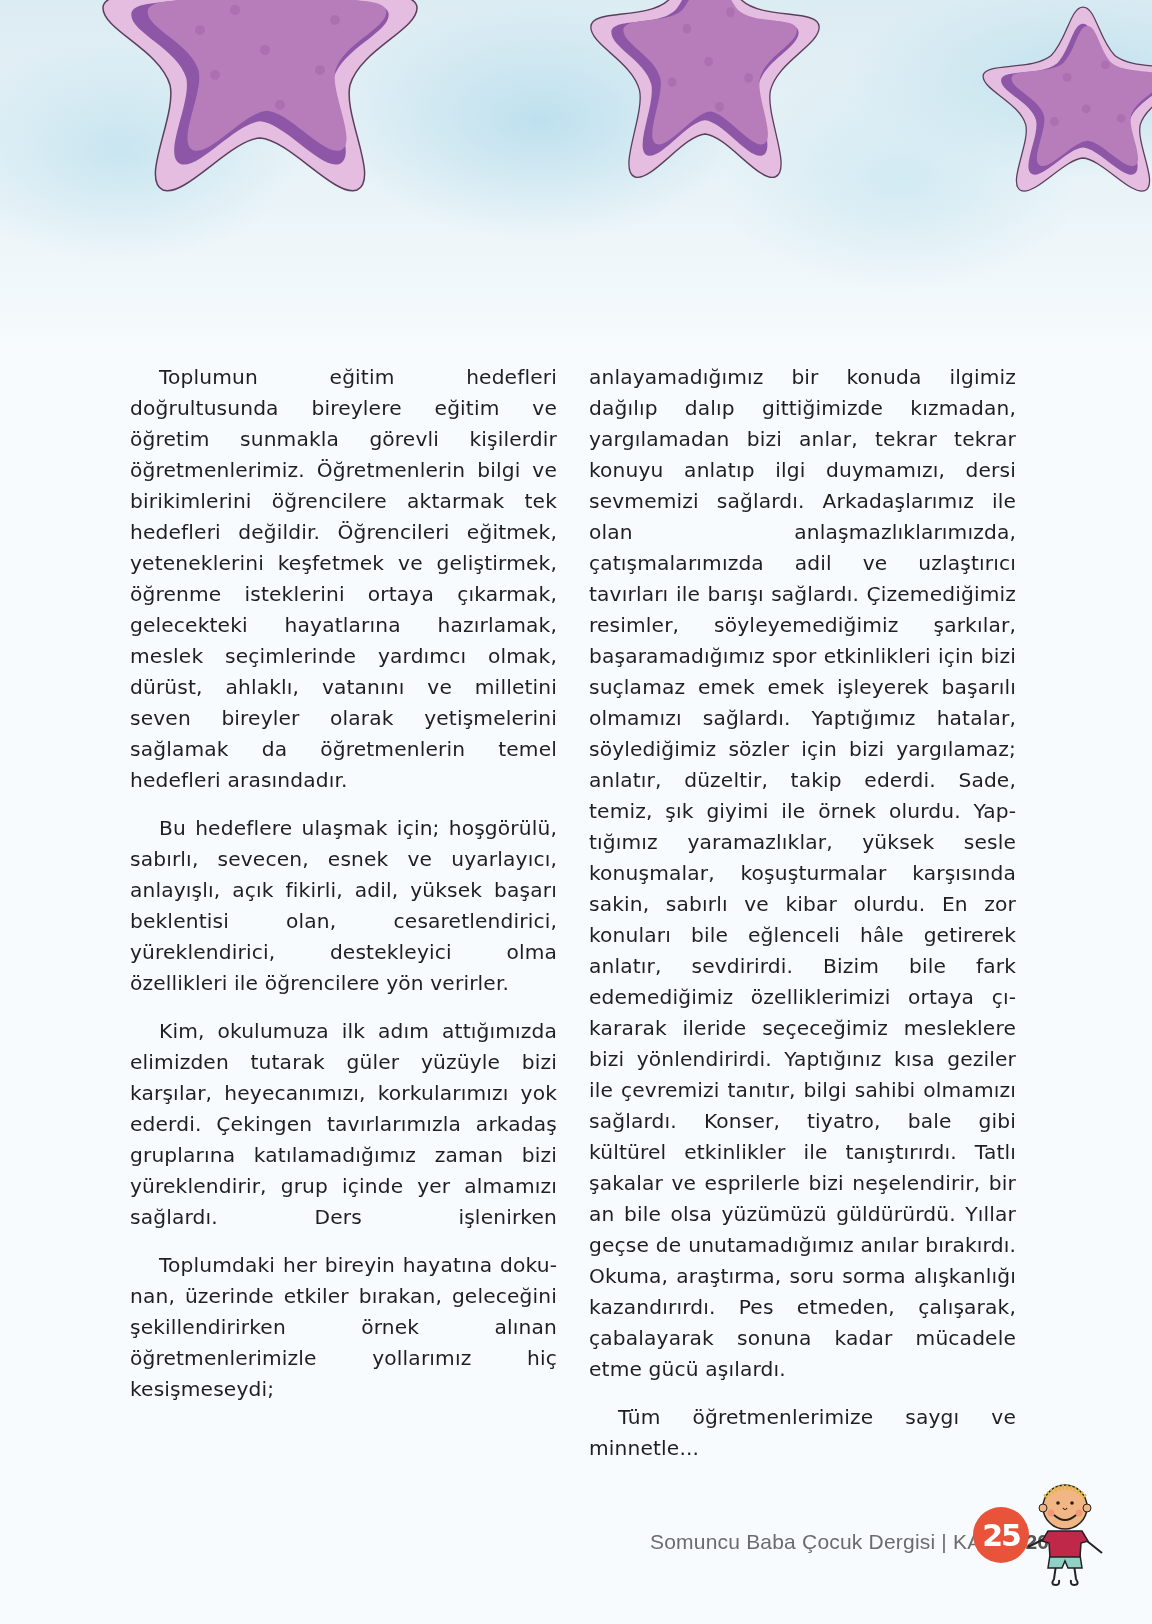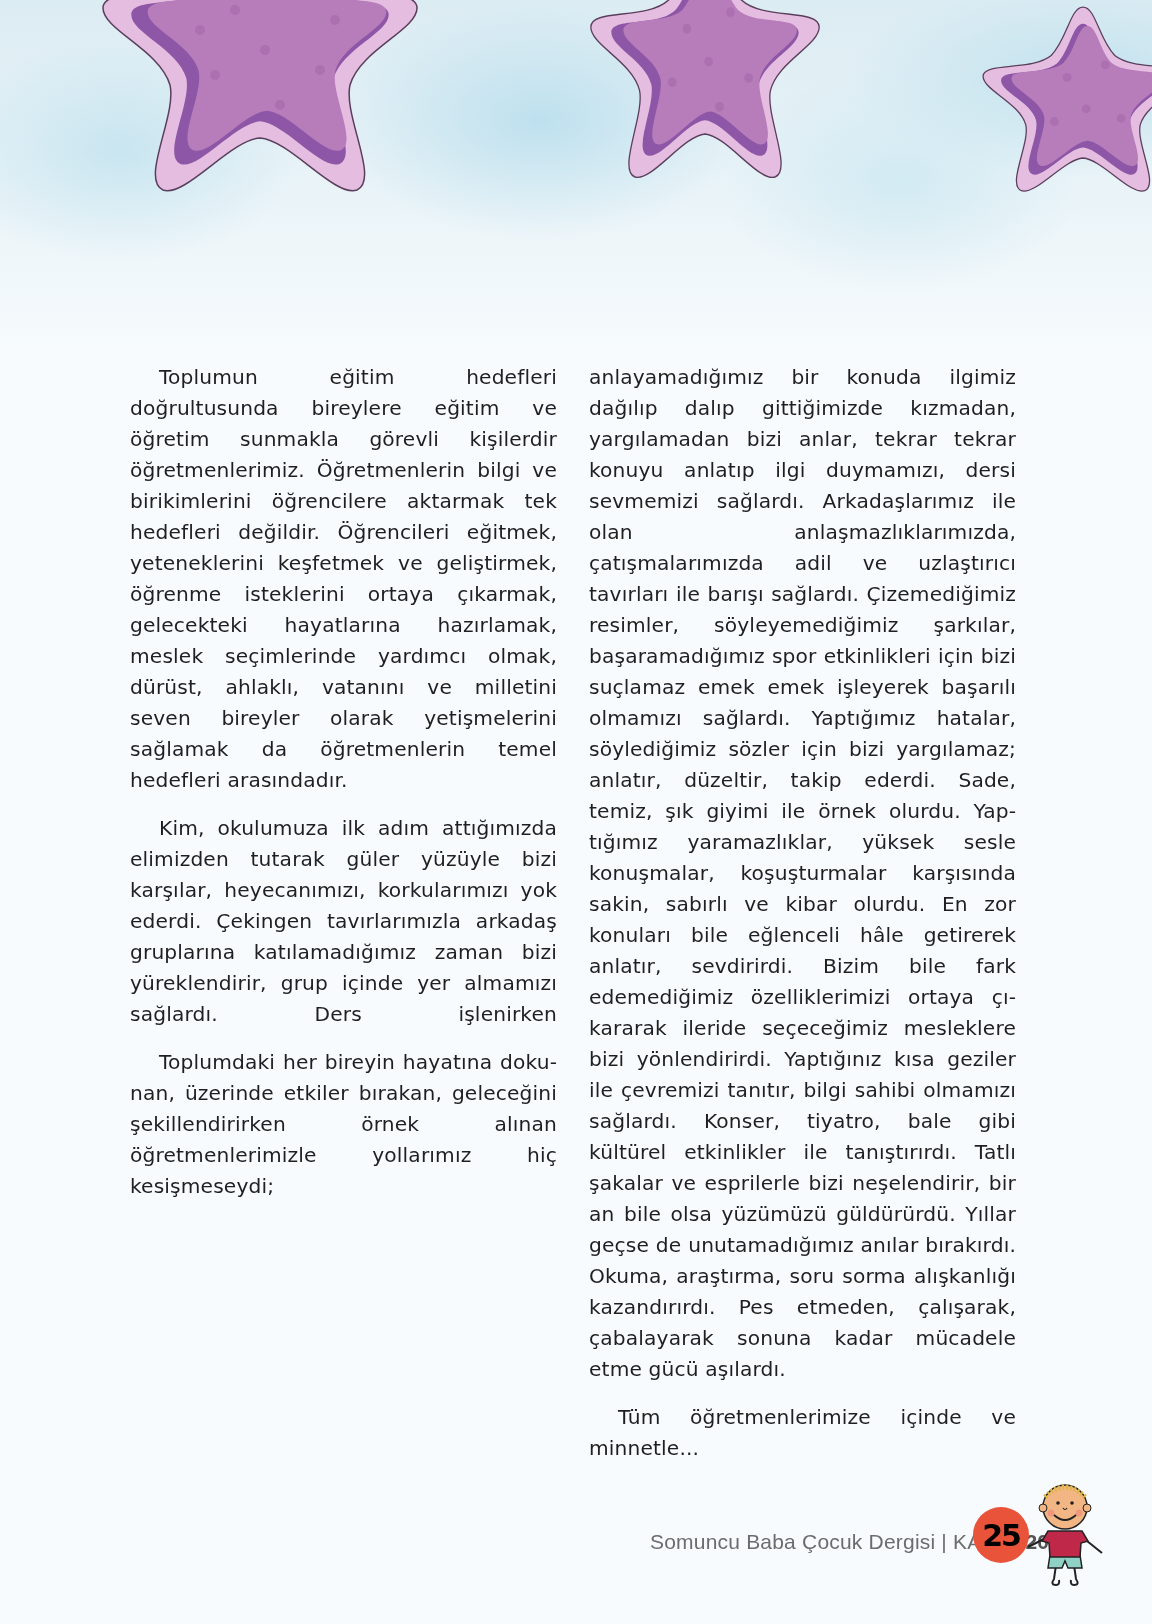--- a/index.html
+++ b/index.html
@@ -32,21 +32,21 @@
   .footer-text {
     position: absolute; left: 650px; top: 1530px;
     font-size: 21px; color: #6c6c6c; letter-spacing: 0.2px;
     font-family: "Liberation Sans", sans-serif;
   }
   .footer-text .year { font-weight: bold; color: #555; }
   .page-badge {
     position: absolute; left: 973px; top: 1507px; width: 56px; height: 56px;
     border-radius: 50%; background: #e8533a;
     display: flex; align-items: center; justify-content: center;
-    color: #000000; font-weight: bold; font-size: 30px;
+    color: #ffffff; font-weight: bold; font-size: 30px;
     font-family: "DejaVu Sans", sans-serif; letter-spacing: -2px;
   }
   .kid { position: absolute; left: 1020px; top: 1475px; }
 </style>
 </head>
 <body>
 
 <div class="sky"></div>
 
 <svg class="star" style="left:95px; top:-110px;" width="330" height="310" viewBox="0 0 330 310">
@@ -102,27 +102,28 @@
     <circle cx="140" cy="120" r="7"></circle>
       <circle cx="200" cy="100" r="7"></circle>
       <circle cx="170" cy="170" r="7"></circle>
     <circle cx="120" cy="190" r="7"></circle>
       <circle cx="225" cy="185" r="7"></circle>
   </g>
 </svg>
 
 <div class="col col-left">
   <p>Toplumun eğitim hedefleri doğrultusun­da bireylere eğitim ve öğretim sunmakla görevli kişilerdir öğretmenlerimiz. Öğret­menlerin bilgi ve birikimlerini öğrencilere aktarmak tek hedefleri değildir. Öğrencileri eğitmek, yeteneklerini keşfetmek ve geliş­tirmek, öğrenme isteklerini ortaya çıkarmak, gelecekteki hayatlarına hazırlamak, meslek seçimlerinde yardımcı olmak, dürüst, ahlak­lı, vatanını ve milletini seven bireyler olarak yetişmelerini sağlamak da öğretmenlerin te­mel hedefleri arasındadır.</p>
+  <p>Bu hedeflere ulaşmak için; hoşgörülü, sa­bırlı, sevecen, esnek ve uyarlayıcı, anlayışlı, açık fikirli, adil, yüksek başarı beklentisi olan, cesaretlendirici, yüreklendirici, destekleyici olma özellikleri ile öğrencilere yön verirler.</p>
   <p style="text-align-last: justify;">Kim, okulumuza ilk adım attığımızda eli­mizden tutarak güler yüzüyle bizi karşılar, heyecanımızı, korkularımızı yok ederdi. Çe­kingen tavırlarımızla arkadaş gruplarına ka­tılamadığımız zaman bizi yüreklendirir, grup içinde yer almamızı sağlardı. Ders işlenirken</p>
   <p>Toplumdaki her bireyin hayatına doku­nan, üzerinde etkiler bırakan, geleceğini şe­killendirirken örnek alınan öğretmenlerimiz­le yollarımız hiç kesişmeseydi;</p>
 </div>
 
 <div class="col col-right">
   <p class="cont">anlayamadığımız bir konuda ilgimiz dağılıp dalıp gittiğimizde kızmadan, yargılamadan bizi anlar, tekrar tekrar konuyu anlatıp ilgi duymamızı, dersi sevmemizi sağlardı. Ar­kadaşlarımız ile olan anlaşmazlıklarımızda, çatışmalarımızda adil ve uzlaştırıcı tavırları ile barışı sağlardı. Çizemediğimiz resimler, söyleyemediğimiz şarkılar, başaramadığı­mız spor etkinlikleri için bizi suçlamaz emek emek işleyerek başarılı olmamızı sağlardı. Yaptığımız hatalar, söylediğimiz sözler için bizi yargılamaz; anlatır, düzeltir, takip ederdi. Sade, temiz, şık giyimi ile örnek olurdu. Yap­tığımız yaramazlıklar, yüksek sesle konuşma­lar, koşuşturmalar karşısında sakin, sabırlı ve kibar olurdu. En zor konuları bile eğlenceli hâle getirerek anlatır, sevdirirdi. Bizim bile fark edemediğimiz özelliklerimizi ortaya çı­kararak ileride seçeceğimiz mesleklere bizi yönlendirirdi. Yaptığınız kısa geziler ile çev­remizi tanıtır, bilgi sahibi olmamızı sağlardı. Konser, tiyatro, bale gibi kültürel etkinlik­ler ile tanıştırırdı. Tatlı şakalar ve esprilerle bizi neşelendirir, bir an bile olsa yüzümüzü güldürürdü. Yıllar geçse de unutamadığımız anılar bırakırdı. Okuma, araştırma, soru sor­ma alışkanlığı kazandırırdı. Pes etmeden, ça­lışarak, çabalayarak sonuna kadar mücadele etme gücü aşılardı.</p>
-  <p>Tüm öğretmenlerimize içinde ve minnet­le...</p>
+  <p>Tüm öğretmenlerimize saygı ve minnet­le...</p>
 </div>
 
 <div class="footer-text">
   <span>Somuncu Baba Çocuk Dergisi | KASIM</span>
   <span class="year">2025</span>
 </div>
 
 <div class="page-badge">
   <span>25</span>
 </div>

